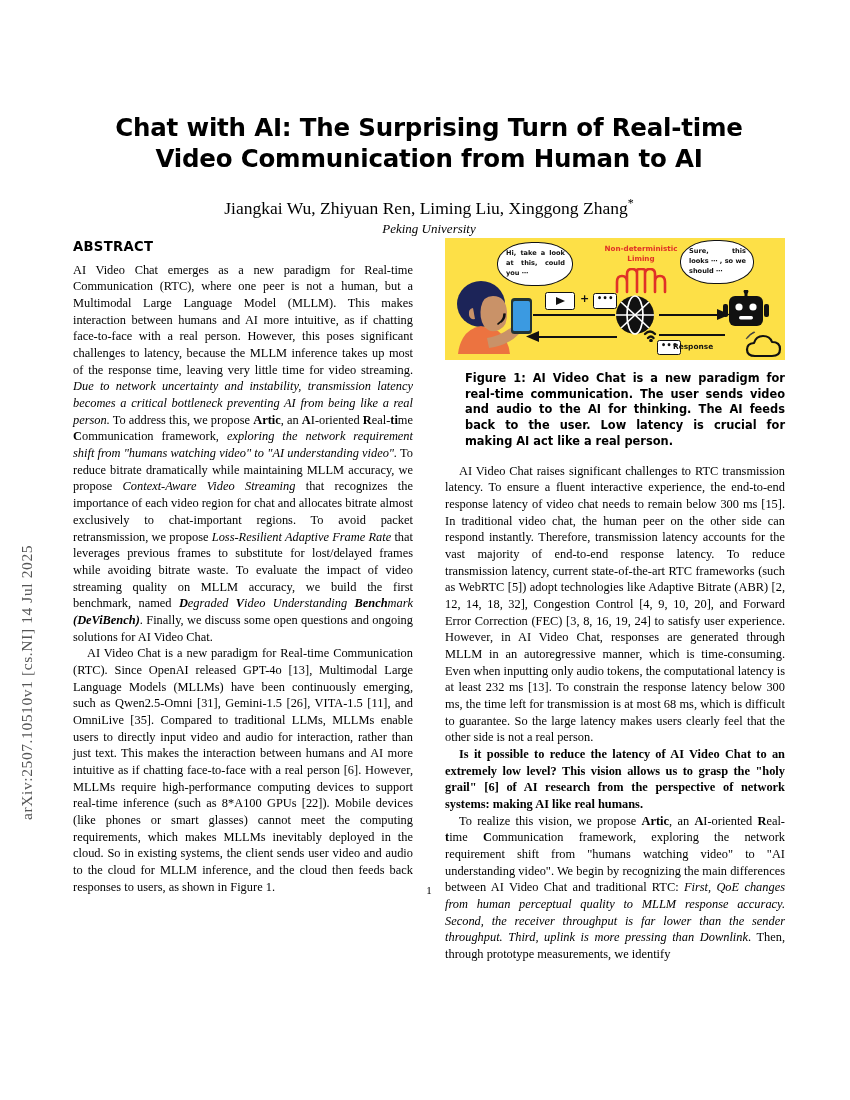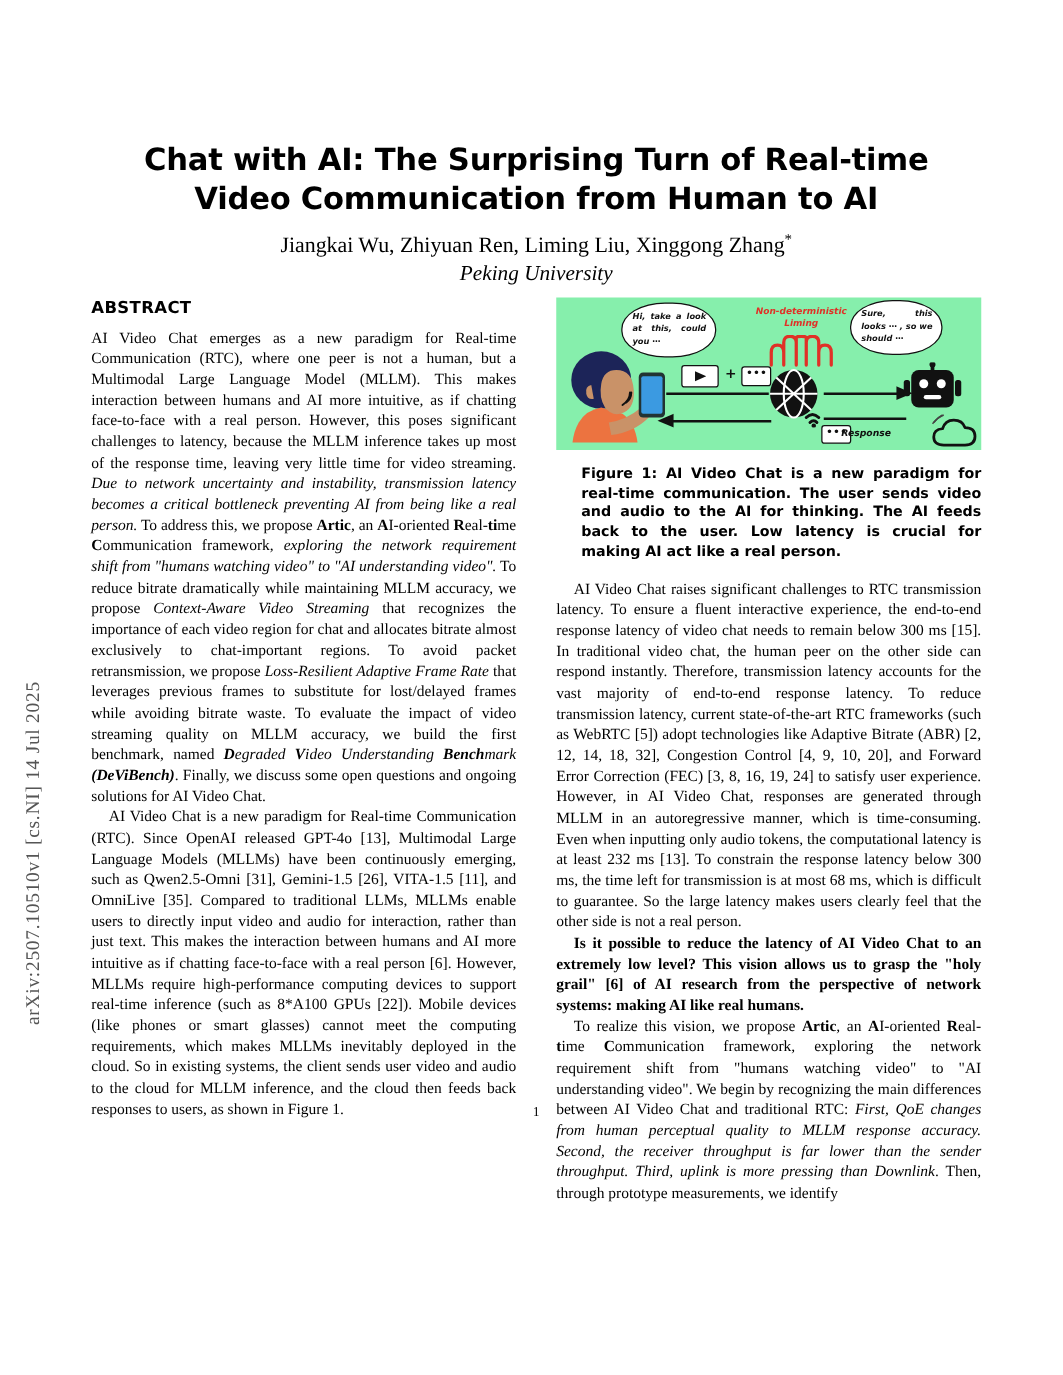--- a/index.html
+++ b/index.html
@@ -43,34 +43,34 @@
     font-family: "DejaVu Sans", sans-serif;
     font-weight: bold;
     font-size: 24.5px;
     line-height: 1.28;
     text-align: center;
     letter-spacing: -0.2px;
     padding: 0 6px;
   }
 
   #authors {
-    margin-top: 8px;
+    margin-top: 20px;
     text-align: center;
     font-size: 17.5px;
     font-family: "Liberation Serif", serif;
     line-height: 1.35;
   }
   #authors .star {
     font-size: 12px;
     vertical-align: super;
   }
   #affiliation {
     text-align: center;
     font-style: italic;
-    font-size: 17px;
+    font-size: 13px;
     margin-top: 1px;
   }
 
   
   #columns {
     position: absolute;
     top: 238px; left: 0;
     width: 712px;
     display: flex;
     gap: 32px;
@@ -102,23 +102,22 @@
   p.para + p.para { margin-top: 0; text-indent: 14px; }
 
   i, em { font-style: italic; }
   b, strong { font-weight: bold; }
 
   
   #figure-block { margin: 0 0 0 0; }
   #figure-canvas {
     width: 340px; height: 122px;
     position: relative;
-    background: #86efac;
+    background: #fde047;
     overflow: hidden;
-    font-style: italic;
   }
   #fig-caption {
     margin-top: 11px;
     font-family: "DejaVu Sans", sans-serif;
     font-weight: bold;
     font-size: 11.4px;
     line-height: 1.38;
     text-align: justify;
     margin-left: 20px;
   }

